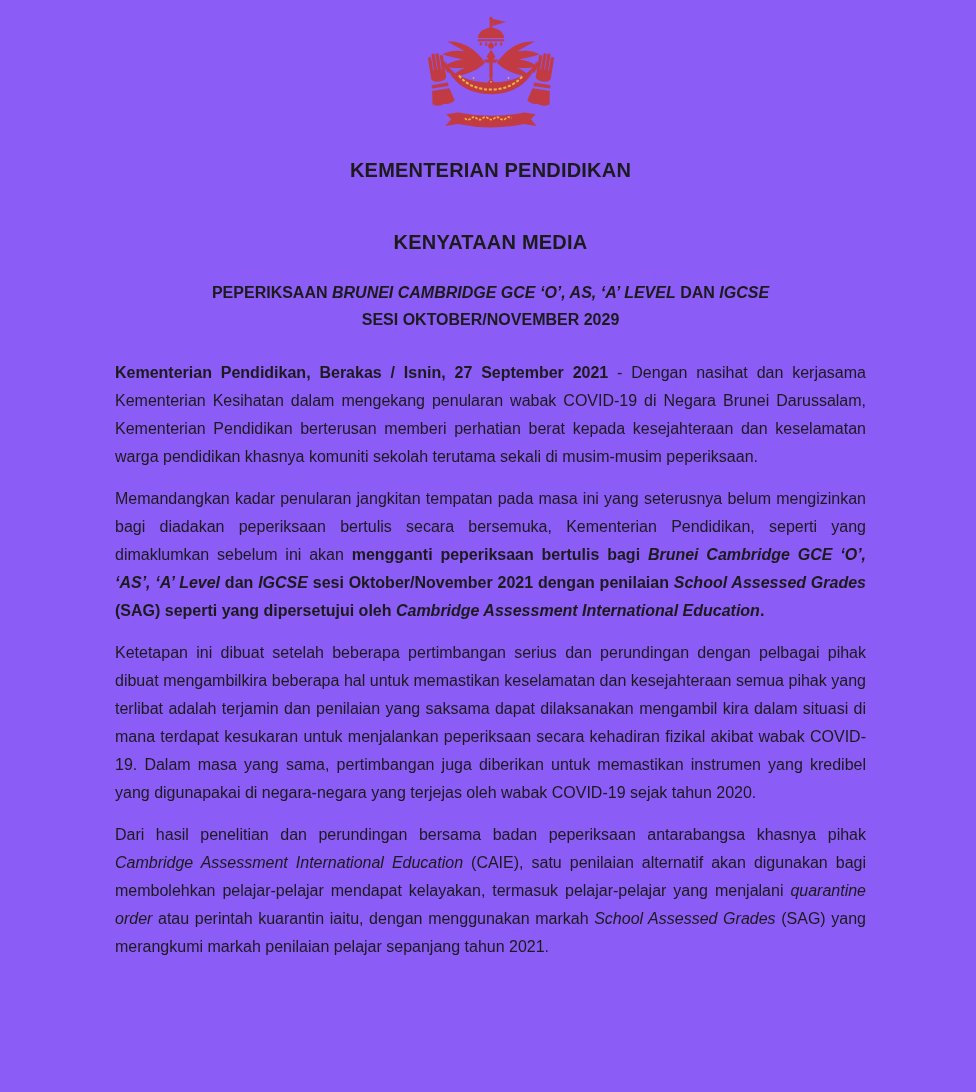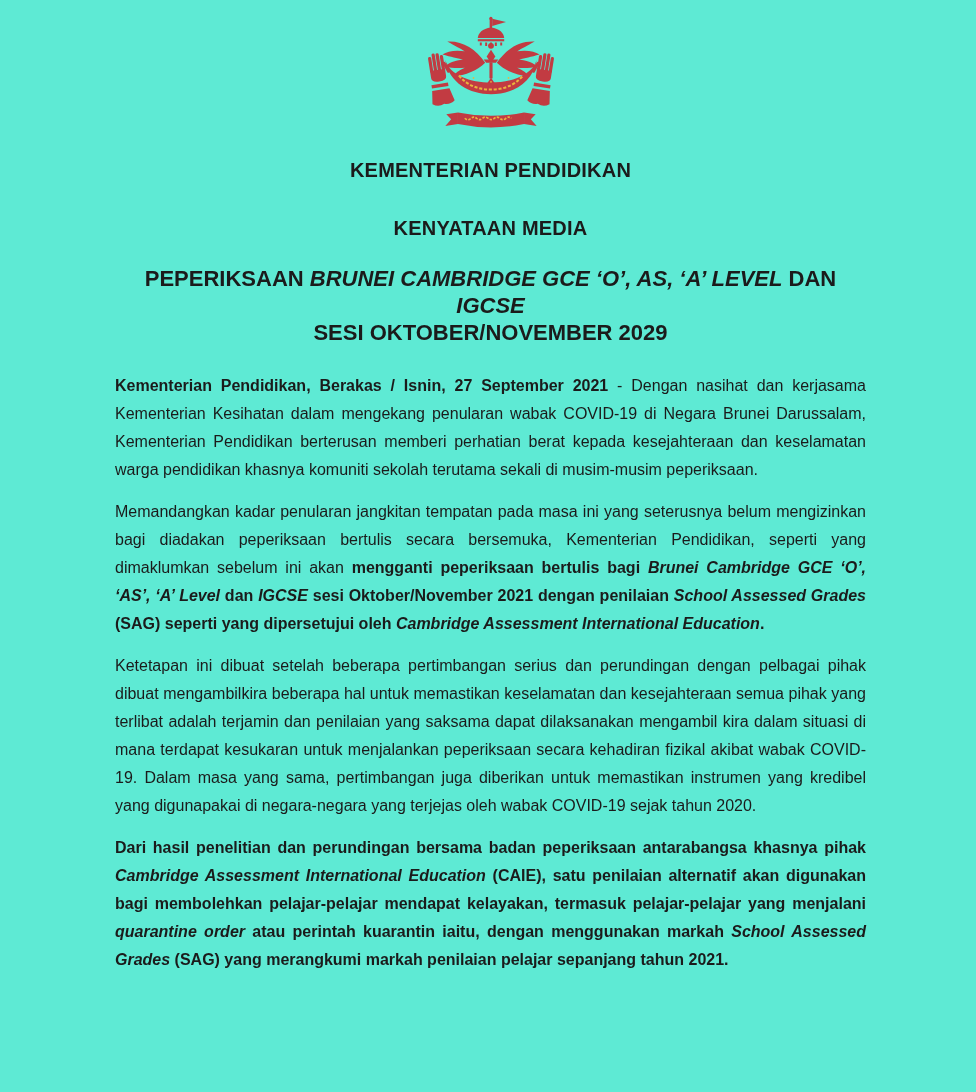--- a/index.html
+++ b/index.html
@@ -6,47 +6,47 @@
   html, body { width: 976px; height: 1092px; background: #ffffff; }
   body {
     font-family: "Liberation Sans", sans-serif;
     color: #1b1b1b;
     -webkit-font-smoothing: antialiased;
   }
   .page {
     width: 976px; height: 1092px;
     padding: 16px 110px 0 115px;
     overflow: hidden;
-    background: #5eead4;
+    background: #8b5cf6;
   }
   .crest-wrap { text-align: center; margin-bottom: 16px; }
   .crest-wrap svg { display: inline-block; }
   .hdr-line {
     text-align: center;
     font-weight: bold;
     font-size: 20px;
     line-height: 30px;
     letter-spacing: 0.2px;
   }
-  .media-heading { margin-top: 28px; }
+  .media-heading { margin-top: 42px; }
   .title-block { margin-top: 22px; }
   .title-line {
     text-align: center;
     font-weight: bold;
-    font-size: 22px;
+    font-size: 16px;
     line-height: 27px;
   }
   .content { margin-top: 26px; }
   p.body-par {
     text-align: justify;
     font-size: 16px;
     line-height: 28px;
     margin-bottom: 14px;
   }
-  p.body-par:last-child { margin-bottom: 0; font-weight: bold; }
+  p.body-par:last-child { margin-bottom: 0; }
 </style>
 </head>
 <body>
 
 <div class="page">
 
   <div class="crest-wrap">
     <svg viewBox="0 0 140 122" width="136" height="119" xmlns="http://www.w3.org/2000/svg">
       <g fill="#c23b42">
 

